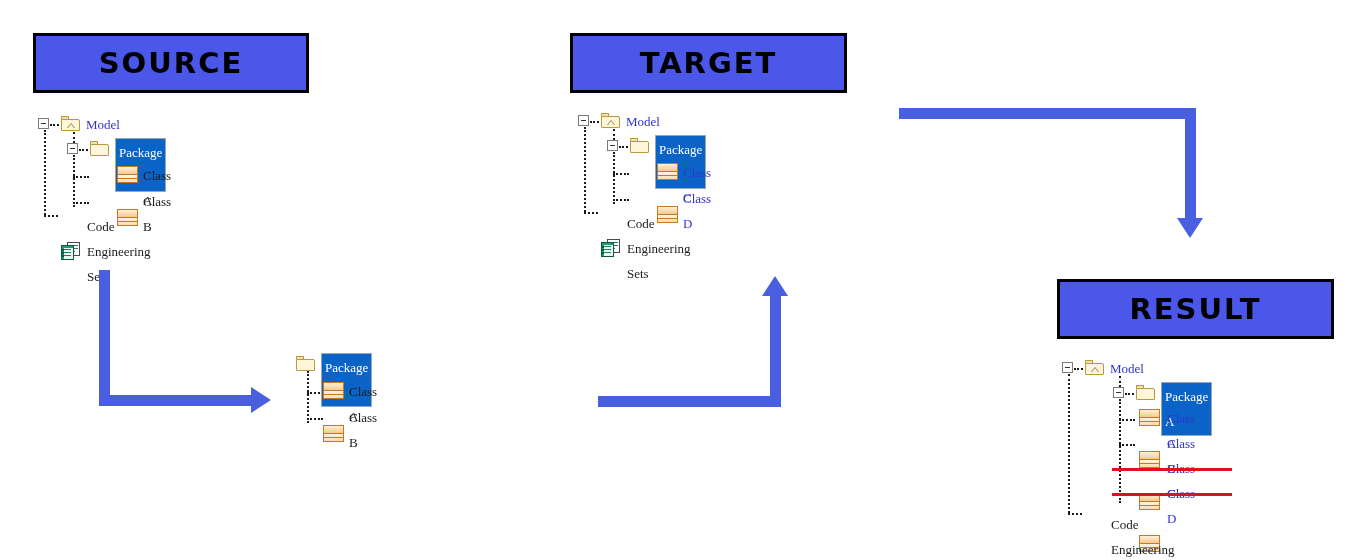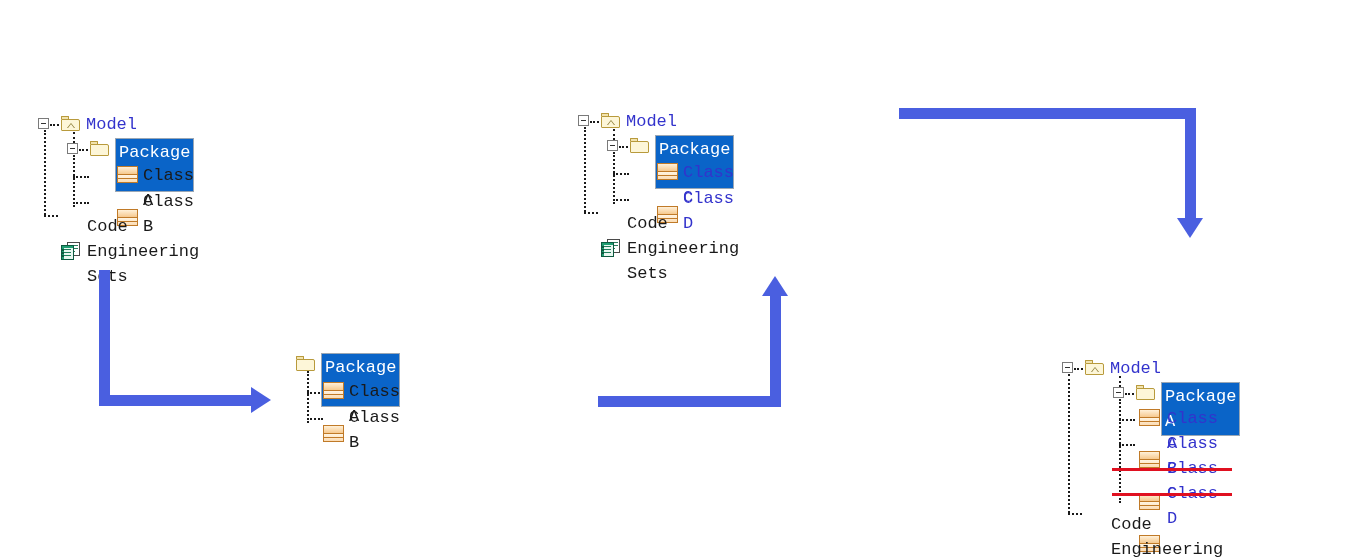--- a/index.html
+++ b/index.html
@@ -21,23 +21,23 @@
     font-weight:bold;
     letter-spacing:2px;
     font-size:29px;
     font-family:"DejaVu Sans",sans-serif;
   }
 
   
   .tree{position:absolute;}
   .label{
     position:absolute;
-    font-size:17px;
+    font-size:13px;
     line-height:25px;
-    font-family:Liberation Mono, monospace;
+    font-family:Liberation Serif, serif;
   }
   .lbl-blue{color:#3333cc;}
   .lbl-black{color:#1a1a1a;}
   .lbl-sel{
     color:#ffffff;background:#0a64c8;
     padding:1px 3px;
     border:1px solid #9aa7b5;
     box-sizing:border-box;
   }
   .strike{
@@ -105,20 +105,21 @@
   .ahead{position:absolute;width:0;height:0;}
   .ahead.right{border-top:13px solid transparent;border-bottom:13px solid transparent;border-left:20px solid #4a5fe0;}
   .ahead.up{border-left:13px solid transparent;border-right:13px solid transparent;border-bottom:20px solid #4a5fe0;}
   .ahead.down{border-left:13px solid transparent;border-right:13px solid transparent;border-top:20px solid #4a5fe0;}
 </style>
 </head>
 <body>
 
 <div class="stage">
 
+  <div class="banner" style="left:33px;top:33px;width:276px;height:60px;">SOURCE</div>
 
   <div class="tree" style="left:33px;top:112px;">
 
     <div class="vline" style="left:11px;top:18px;height:85px;"></div>
     <div class="hline" style="left:11px;top:103px;width:14px;"></div>
 
     <div class="vline" style="left:40px;top:43px;height:52px;"></div>
     <div class="hline" style="left:40px;top:64px;width:16px;"></div>
     <div class="hline" style="left:40px;top:90px;width:16px;"></div>
 
@@ -170,20 +171,21 @@
       <div class="ln" style="top:7px;"></div>
       <div class="ln" style="top:10px;"></div>
       <div class="ln" style="top:13px;"></div>
       <div class="dot" style="top:7px;"></div>
       <div class="dot" style="top:10px;"></div>
       <div class="dot" style="top:13px;"></div>
     </div>
     <div class="label lbl-black" style="left:54px;top:102px;">Code Engineering Sets</div>
   </div>
 
+  <div class="banner" style="left:570px;top:33px;width:277px;height:60px;">TARGET</div>
 
   <div class="tree" style="left:573px;top:109px;">
     <div class="vline" style="left:11px;top:18px;height:85px;"></div>
     <div class="hline" style="left:11px;top:103px;width:14px;"></div>
     <div class="vline" style="left:40px;top:43px;height:52px;"></div>
     <div class="hline" style="left:40px;top:64px;width:16px;"></div>
     <div class="hline" style="left:40px;top:90px;width:16px;"></div>
     <div class="exp" style="left:5px;top:6px;"></div>
     <div class="hline" style="left:17px;top:12px;width:9px;"></div>
     <div class="exp" style="left:34px;top:31px;"></div>
@@ -261,20 +263,21 @@
 
     <div class="ico cls" style="left:29px;top:56px;">
       <div class="top"></div>
         <div class="bot"></div>
         <div class="l1"></div>
         <div class="m1"></div>
     </div>
     <div class="label lbl-black" style="left:55px;top:53px;">Class B</div>
   </div>
 
+  <div class="banner" style="left:1057px;top:279px;width:277px;height:60px;">RESULT</div>
 
   <div class="tree" style="left:1057px;top:356px;">
     <div class="vline" style="left:11px;top:18px;height:139px;"></div>
     <div class="hline" style="left:11px;top:157px;width:14px;"></div>
     <div class="vline" style="left:62px;top:43px;height:104px;"></div>
     <div class="hline" style="left:62px;top:63px;width:16px;"></div>
     <div class="hline" style="left:62px;top:88px;width:16px;"></div>
     <div class="hline" style="left:62px;top:113px;width:16px;"></div>
     <div class="hline" style="left:62px;top:138px;width:16px;"></div>
     <div class="exp" style="left:5px;top:6px;"></div>

